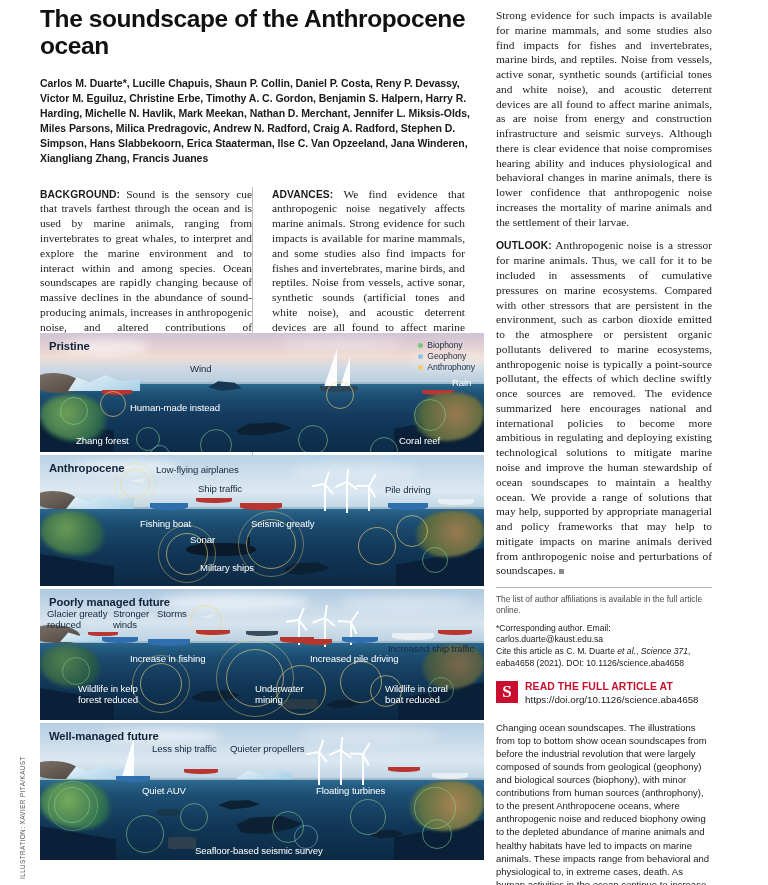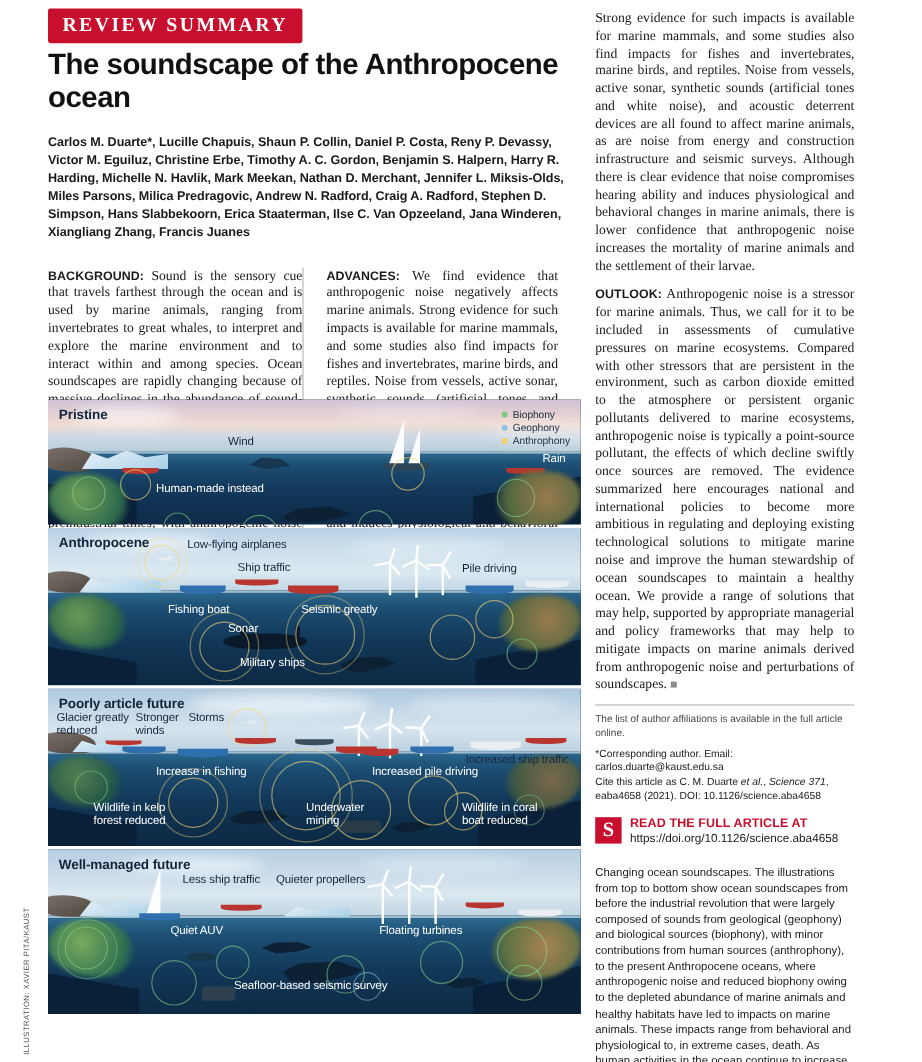--- a/index.html
+++ b/index.html
@@ -86,21 +86,21 @@
 
   
   .figure{position:absolute;left:40px;top:333px;width:444px;}
   .panel{
     position:relative;
     width:444px;
     overflow:hidden;
     margin-bottom:3px;
     background:#0b2b49;
   }
-  .p1{height:104px;}
+  .p1{height:119px;}
   .p2{height:131px;}
   .p3{height:131px;}
   .p4{height:137px;}
 
   
   .sky{position:absolute;left:0;right:0;top:0;}
   .sea{position:absolute;left:0;right:0;bottom:0;}
 
   .p1 .sky{height:41%;background:linear-gradient(180deg,#cfc3d6 0%,#e4cfd2 28%,#f0dcd4 48%,#cfd9e4 72%,#b9cede 100%);}
   .p1 .sea{height:59%;background:linear-gradient(180deg,#2f6e92 0%,#1d4f74 18%,#13395c 50%,#0d2b48 100%);}
@@ -223,21 +223,20 @@
     font-size:6.4px;color:#555;letter-spacing:.4px;white-space:nowrap;
   }
 </style>
 </head>
 <body>
 
 <div class="page">
 
   <div class="left-col">
 
-    <div class="rs-banner">REVIEW SUMMARY</div>
 
 
     <h1 class="headline">The soundscape of the Anthropocene ocean</h1>
 
     <div class="authors">Carlos M. Duarte*, Lucille Chapuis, Shaun P. Collin, Daniel P. Costa, Reny P. Devassy, Victor M. Eguiluz, Christine Erbe, Timothy A. C. Gordon, Benjamin S. Halpern, Harry R. Harding, Michelle N. Havlik, Mark Meekan, Nathan D. Merchant, Jennifer L. Miksis-Olds, Miles Parsons, Milica Predragovic, Andrew N. Radford, Craig A. Radford, Stephen D. Simpson, Hans Slabbekoorn, Erica Staaterman, Ilse C. Van Opzeeland, Jana Winderen, Xiangliang Zhang, Francis Juanes</div>
 
     <div class="abstract">
       <div class="abs-col first">
         <p><span class="lbl">BACKGROUND:</span><span> Sound is the sensory cue that travels farthest through the ocean and is used by marine animals, ranging from invertebrates to great whales, to interpret and explore the marine environment and to interact within and among species. Ocean soundscapes are rapidly changing because of massive declines in the abundance of sound-producing animals, increases in anthropogenic noise, and altered contributions of geophysical sources, such as sea ice and storms, owing to climate change. As a result, the soundscape of the Anthropocene ocean is fundamentally different from that of preindustrial times, with anthropogenic noise negatively impacting marine life.</span></p>
       </div>
@@ -442,21 +441,21 @@
       <div class="ring anth" style="left:100px;top:74px;width:40px;height:40px;border-width:1.2px;"></div>
       <div class="ring anth" style="left:92px;top:66px;width:56px;height:56px;border-width:1.2px;opacity:.7;"></div>
       <div class="ring anth" style="left:186px;top:60px;width:56px;height:56px;border-width:1.3px;"></div>
       <div class="ring anth" style="left:176px;top:50px;width:76px;height:76px;border-width:1.3px;opacity:.7;"></div>
       <div class="ring anth" style="left:236px;top:76px;width:48px;height:48px;border-width:1.2px;"></div>
       <div class="ring anth" style="left:300px;top:72px;width:40px;height:40px;border-width:1.2px;"></div>
       <div class="ring anth" style="left:330px;top:86px;width:30px;height:30px;border-width:1.1px;"></div>
       <div class="ring bio" style="left:22px;top:68px;width:26px;height:26px;border-width:1.1px;opacity:.8;"></div>
       <div class="ring bio" style="left:388px;top:88px;width:24px;height:24px;border-width:1.1px;opacity:.8;"></div>
 
-      <div class="panel-title">Poorly article future</div>
+      <div class="panel-title">Poorly managed future</div>
       <div class="cap dark" style="left:7px;top:19px;">Glacier greatly
 reduced</div>
       <div class="cap dark" style="left:73px;top:19px;">Stronger
 winds</div>
       <div class="cap dark" style="left:117px;top:19px;">Storms</div>
       <div class="cap dark" style="left:348px;top:19px;margin-top:35px;">Increased ship traffic</div>
       <div class="cap white" style="left:90px;top:64px;">Increase in fishing</div>
       <div class="cap white" style="left:270px;top:64px;">Increased pile driving</div>
       <div class="cap white" style="left:38px;top:94px;">Wildlife in kelp
 forest reduced</div>
@@ -521,21 +520,21 @@
       <div class="ring bio" style="left:310px;top:76px;width:34px;height:34px;border-width:1.2px;"></div>
       <div class="ring bio" style="left:374px;top:64px;width:40px;height:40px;border-width:1.2px;"></div>
       <div class="ring bio" style="left:382px;top:96px;width:28px;height:28px;border-width:1.1px;"></div>
       <div class="ring geo" style="left:254px;top:102px;width:22px;height:22px;border-width:1px;"></div>
 
       <div class="panel-title">Well-managed future</div>
       <div class="cap dark" style="left:112px;top:20px;">Less ship traffic</div>
       <div class="cap dark" style="left:190px;top:20px;">Quieter propellers</div>
       <div class="cap white" style="left:102px;top:62px;">Quiet AUV</div>
       <div class="cap white" style="left:276px;top:62px;">Floating turbines</div>
-      <div class="cap white" style="left:155px;top:108px;">Seafloor-based seismic survey</div>
+      <div class="cap white" style="left:155px;top:122px;">Seafloor-based seismic survey</div>
     </div>
   </div>
 
   <div class="right-col">
 
     <div class="rcol-text">
       <p><span>Strong evidence for such impacts is available for marine mammals, and some studies also find impacts for fishes and invertebrates, marine birds, and reptiles. Noise from vessels, active sonar, synthetic sounds (artificial tones and white noise), and acoustic deterrent devices are all found to affect marine animals, as are noise from energy and construction infrastructure and seismic surveys. Although there is clear evidence that noise compromises hearing ability and induces physiological and behavioral changes in marine animals, there is lower confidence that anthropogenic noise increases the mortality of marine animals and the settlement of their larvae.</span></p>
 
       <p><span class="lbl">OUTLOOK:</span><span> Anthropogenic noise is a stressor for marine animals. Thus, we call for it to be included in assessments of cumulative pressures on marine ecosystems. Compared with other stressors that are persistent in the environment, such as carbon dioxide emitted to the atmosphere or persistent organic pollutants delivered to marine ecosystems, anthropogenic noise is typically a point-source pollutant, the effects of which decline swiftly once sources are removed. The evidence summarized here encourages national and international policies to become more ambitious in regulating and deploying existing technological solutions to mitigate marine noise and improve the human stewardship of ocean soundscapes to maintain a healthy ocean. We provide a range of solutions that may help, supported by appropriate managerial and policy frameworks that may help to mitigate impacts on marine animals derived from anthropogenic noise and perturbations of soundscapes.</span><span class="sq"></span></p>
     </div>

